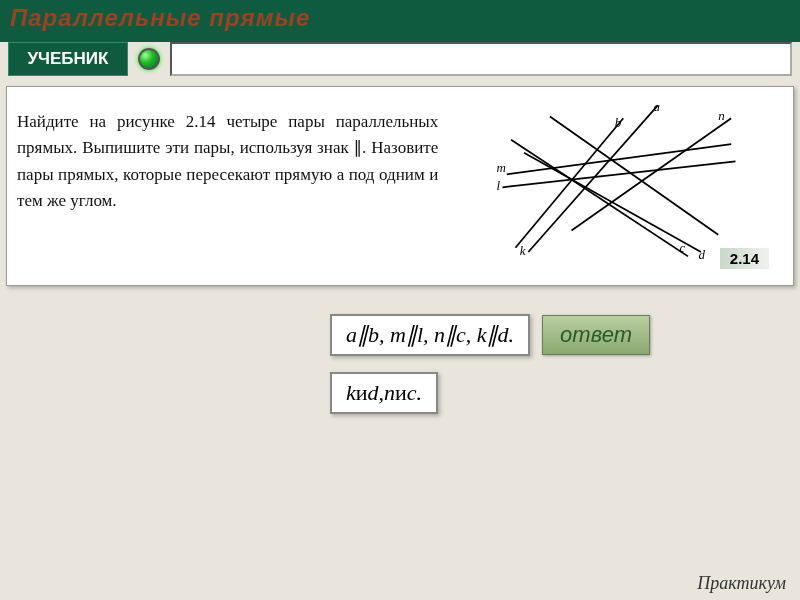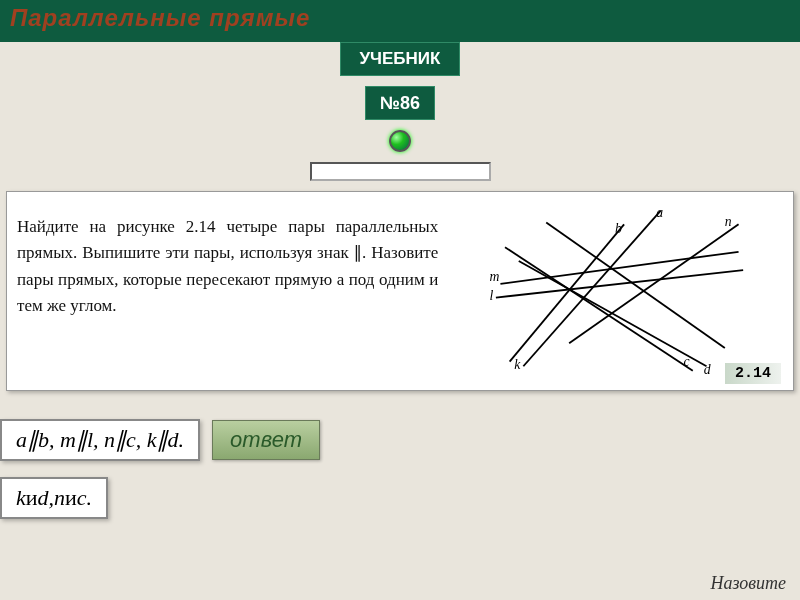--- a/index.html
+++ b/index.html
@@ -22,21 +22,20 @@
     font-style: italic;
     font-weight: bold;
     letter-spacing: 1px;
   }
   .toolbar {
     display: flex;
     align-items: center;
     gap: 10px;
     padding: 2px 8px 10px 8px;
     margin-top: -2px;
-    flex-direction: column;
   }
   .chip {
     background: #0e5b3f;
     color: #fff;
     font-weight: bold;
     font-size: 18px;
     height: 34px;
     display: flex;
     align-items: center;
     justify-content: center;
@@ -57,49 +56,50 @@
     height: 34px;
     background: #fff;
     border: 2px inset #aaa;
   }
   .panel {
     margin: 0 6px;
     background: #fff;
     border: 1px solid #999;
     box-shadow: 2px 2px 4px rgba(0,0,0,0.25);
     display: flex;
-    padding: 14px 10px 10px 10px;
+    padding: 14px 10px 20px 10px;
     position: relative;
     height: 200px;
   }
   .problem-text {
     flex: 1.1;
     font-family: Georgia, 'Times New Roman', serif;
     font-size: 17px;
     line-height: 1.55;
     color: #111;
     padding-top: 8px;
     text-align: justify;
   }
   .figure {
     flex: 0.9;
     position: relative;
   }
   .fig-label {
     position: absolute;
-    right: 2px;
+    right: 14px;
     bottom: -4px;
     background: linear-gradient(to right, #c9d8c9, #eef2ee);
-    font-family: Liberation Mono, monospace;
+    font-family: Liberation Sans, sans-serif;
     font-weight: bold;
     font-size: 15px;
     padding: 2px 10px;
   }
   .answers {
     margin-top: 28px;
+    padding-left: 330px;
     display: flex;
     flex-direction: column;
     gap: 16px;
   }
   .answer-row { display: flex; gap: 12px; align-items: center; }
   .answer-box {
     background: #fff;
     border: 2px solid #888;
     box-shadow: 2px 2px 4px rgba(0,0,0,0.25);
     font-family: Georgia, 'Times New Roman', serif;
@@ -138,21 +138,20 @@
 </style>
 </head>
 <body>
 
 <div class="topbar">
   <span class="topbar-title">Параллельные прямые</span>
 </div>
 
 <div class="toolbar">
   <div class="chip textbook">УЧЕБНИК</div>
-  <div class="chip num">№86</div>
   <div class="orb"></div>
   <input class="search" type="text" value="" style="">
 </div>
 
 <div class="panel">
   <div class="problem-text">Найдите на рисунке 2.14 четыре пары параллельных прямых. Выпишите эти пары, используя знак ∥. Назовите пары прямых, которые пересекают прямую a под одним и тем же углом.</div>
   <div class="figure">
     <svg viewBox="0 0 300 190" width="100%" height="100%">
       <g stroke="#000" stroke-width="2" fill="none">
         <line x1="55" y1="175" x2="205" y2="5"></line>
@@ -187,13 +186,13 @@
         <span>k</span>
         <span class="roman"> и </span>
         <span>d, </span>
         <span>n</span>
         <span class="roman"> и </span>
         <span>c.</span>
       </div>
   </div>
 </div>
 
-<div class="footer">Назовите</div>
+<div class="footer">Практикум</div>
 
 </body></html>

